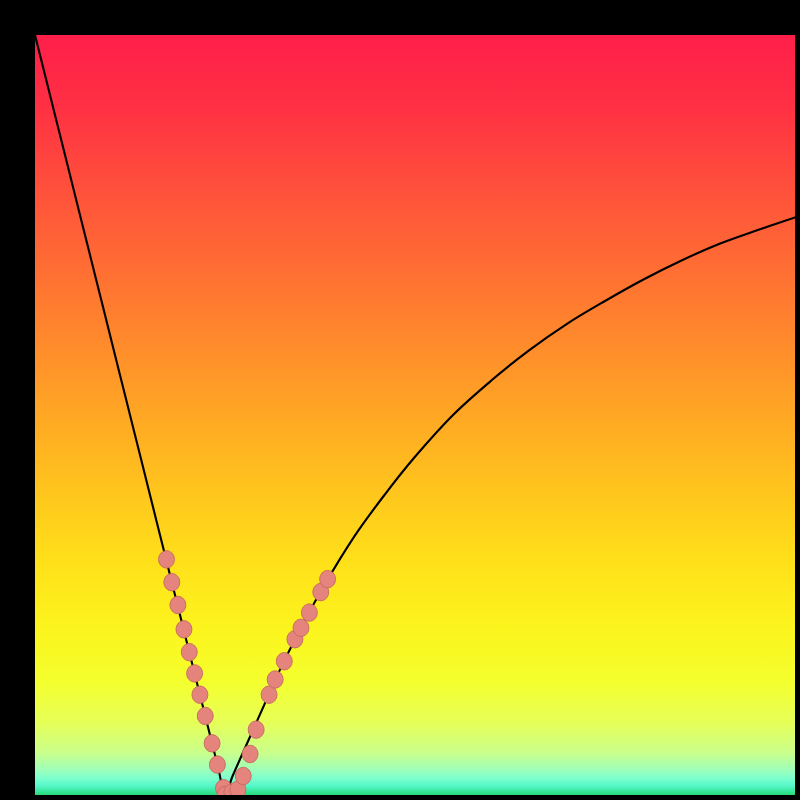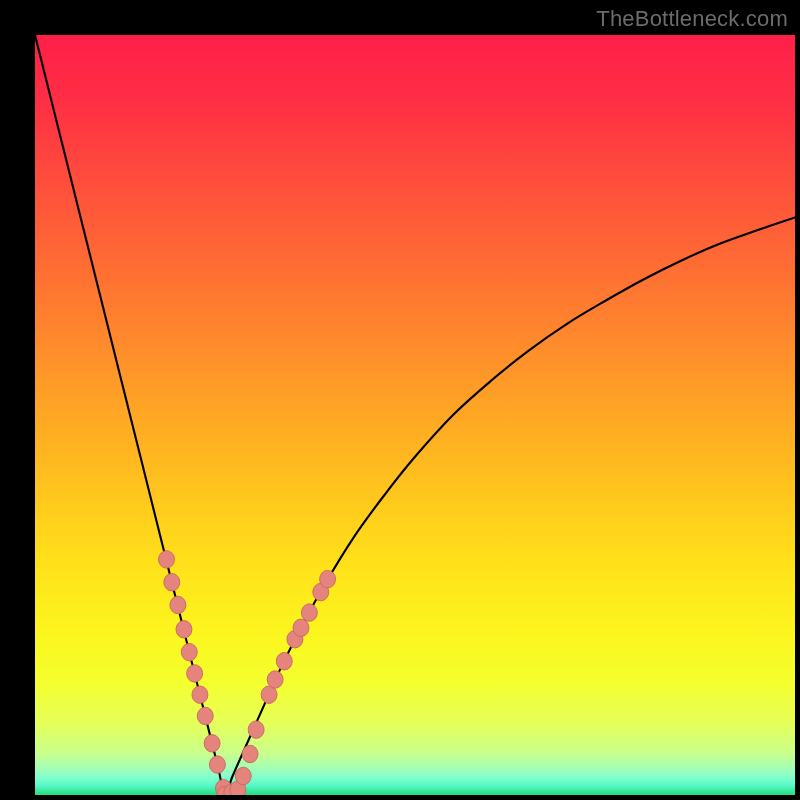--- a/index.html
+++ b/index.html
@@ -96,14 +96,13 @@
           <ellipse cx="31.600" cy="84.800" rx="1.05" ry="1.15" fill="#e5847c" stroke="#c46a62" stroke-width="0.12"></ellipse>
           <ellipse cx="32.800" cy="82.400" rx="1.05" ry="1.15" fill="#e5847c" stroke="#c46a62" stroke-width="0.12"></ellipse>
           <ellipse cx="34.200" cy="79.500" rx="1.05" ry="1.15" fill="#e5847c" stroke="#c46a62" stroke-width="0.12"></ellipse>
           <ellipse cx="35.000" cy="78.000" rx="1.05" ry="1.15" fill="#e5847c" stroke="#c46a62" stroke-width="0.12"></ellipse>
           <ellipse cx="36.100" cy="76.000" rx="1.05" ry="1.15" fill="#e5847c" stroke="#c46a62" stroke-width="0.12"></ellipse>
           <ellipse cx="37.600" cy="73.300" rx="1.05" ry="1.15" fill="#e5847c" stroke="#c46a62" stroke-width="0.12"></ellipse>
           <ellipse cx="38.500" cy="71.600" rx="1.05" ry="1.15" fill="#e5847c" stroke="#c46a62" stroke-width="0.12"></ellipse>
         </g>
     </svg>
   </div>
-  <div class="watermark">TheBottleneck.com</div>
 </div>
 
 </body></html>

